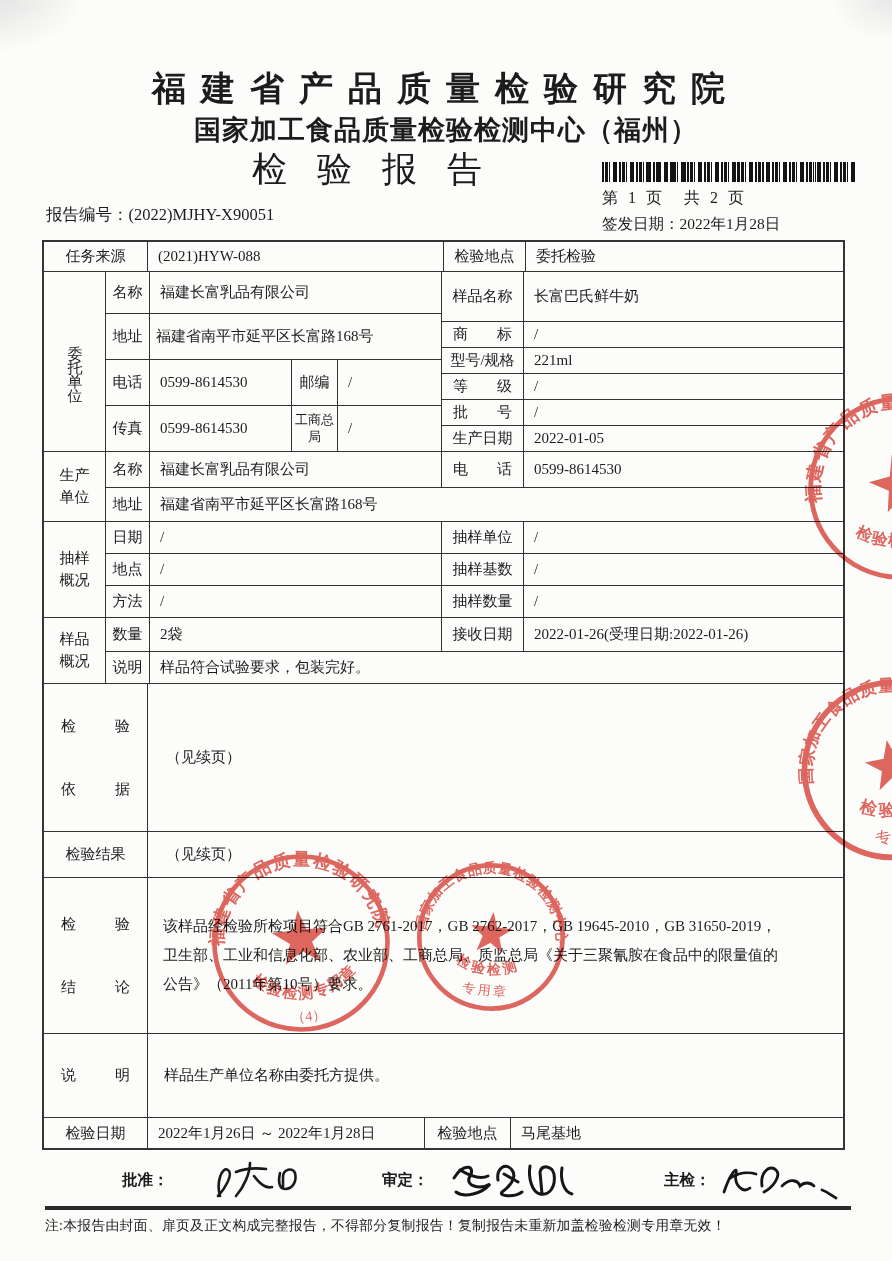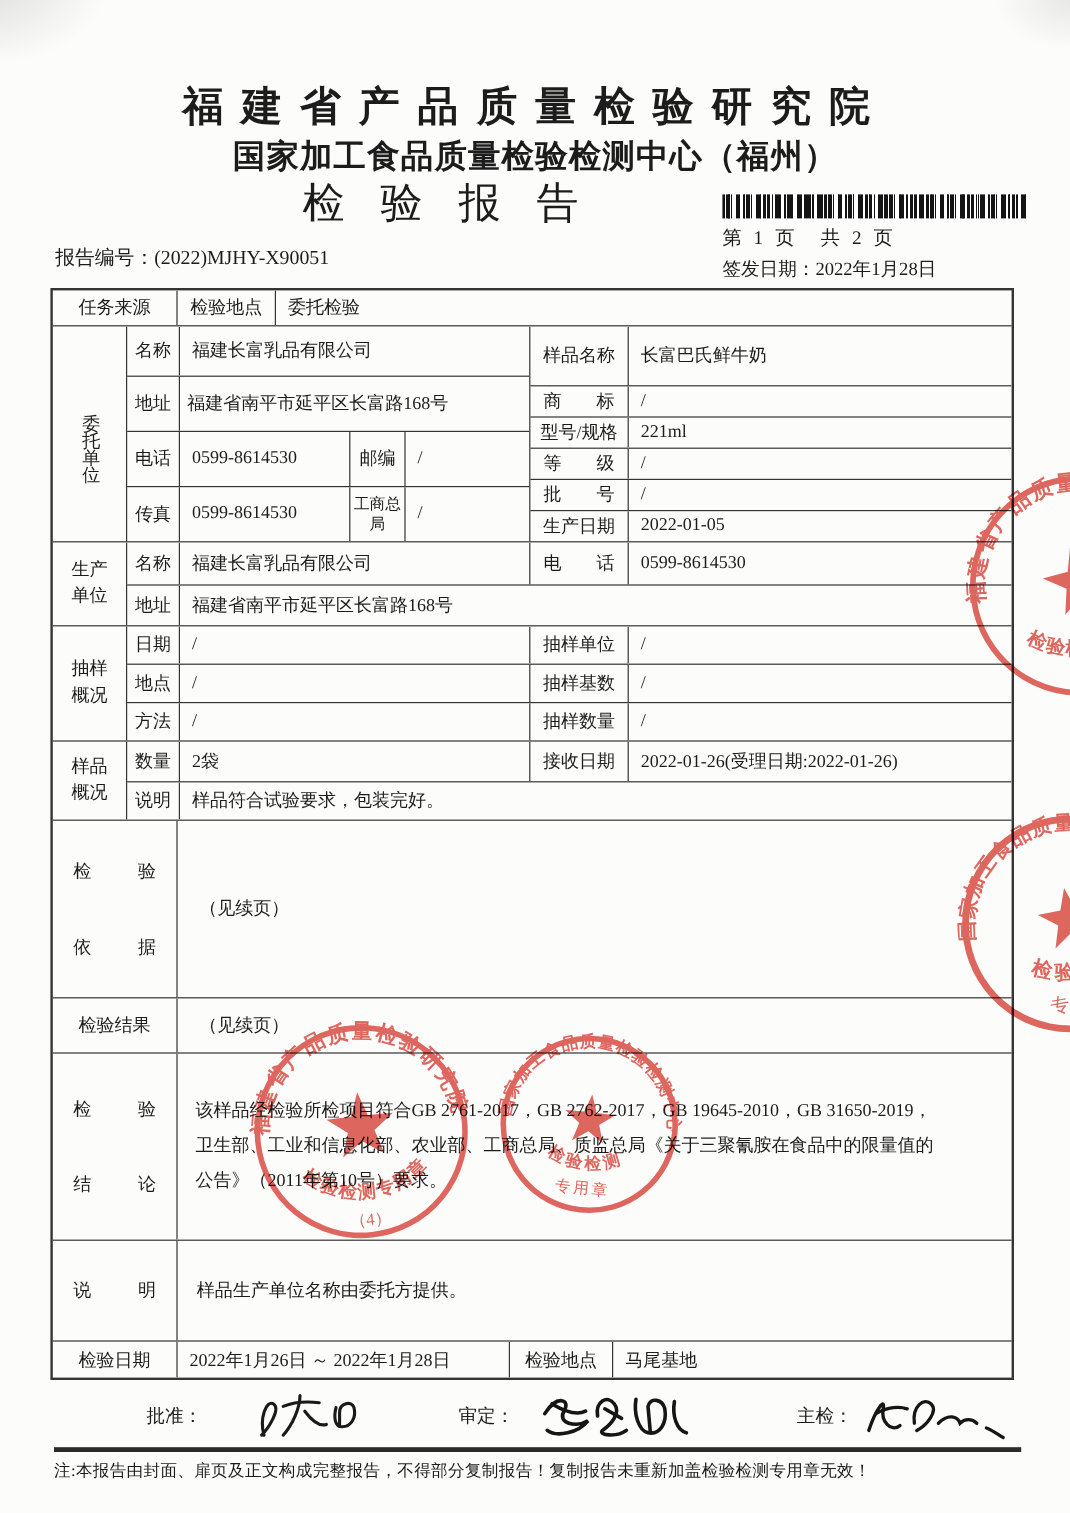--- a/index.html
+++ b/index.html
@@ -56,21 +56,21 @@
   .wPh{width:142px}
   .vert{writing-mode:vertical-rl;text-orientation:upright;letter-spacing:0.95em;line-height:1;margin:auto}
   .wrap2{width:34px;word-break:break-all;line-height:1.45;text-align:center;margin:auto}
   .spread{display:block;width:100%;text-align:justify;text-align-last:justify;padding:0 11px}
   .bigLab{width:104px;display:flex;flex-direction:column;justify-content:center;gap:44px;flex-shrink:0}
   .bigLab .spread{padding:0 17px}
   .seeNext{padding-left:18px}
   .conc-val{flex:1;display:flex;align-items:center;padding:8px 58px 8px 15px;line-height:1.95}
   
   .sign-row{position:absolute;left:42px;top:1152px;width:803px;height:52px;z-index:1}
-  .sig-label{position:absolute;top:18px;font-size:15.5px;font-weight:400;white-space:nowrap}
+  .sig-label{position:absolute;top:18px;font-size:15.5px;font-weight:700;white-space:nowrap}
   .sig{position:absolute;top:4px}
   .foot-line{position:absolute;left:45px;top:1206px;width:806px;height:4px;background:#2b2b2b}
   .foot-note{position:absolute;left:45px;top:1217px;width:830px;font-size:13.8px;font-weight:400;letter-spacing:.3px;white-space:nowrap}
   
   .stamp{position:absolute;mix-blend-mode:multiply;opacity:.82;z-index:2;pointer-events:none}
 </style>
 </head>
 <body>
 
 <div class="page">
@@ -82,20 +82,21 @@
     <div class="barcode"></div>
     <div class="page-info">第 1 页　共 2 页</div>
     <div class="issue-date"><span>签发日期：</span><span>2022年1月28日</span></div>
   </div>
   <div class="report-no"><span>报告编号：</span><span>(2022)MJHY-X90051</span></div>
 
   <div class="rtable">
 
     <div class="band" style="height:30px">
       <div class="cell lab wL br">任务来源</div>
+      <div class="cell val wV1 br" style="width:296px">(2021)HYW-088</div>
       <div class="cell lab wRL br">检验地点</div>
       <div class="cell val fill">委托检验</div>
     </div>
 
     <div class="band" style="height:180px">
       <div class="cell lab wGroup br">
         <span class="vert">委托单位</span>
       </div>
       <div class="stack br" style="width:336px">
         <div class="row bb" style="height:42px">

